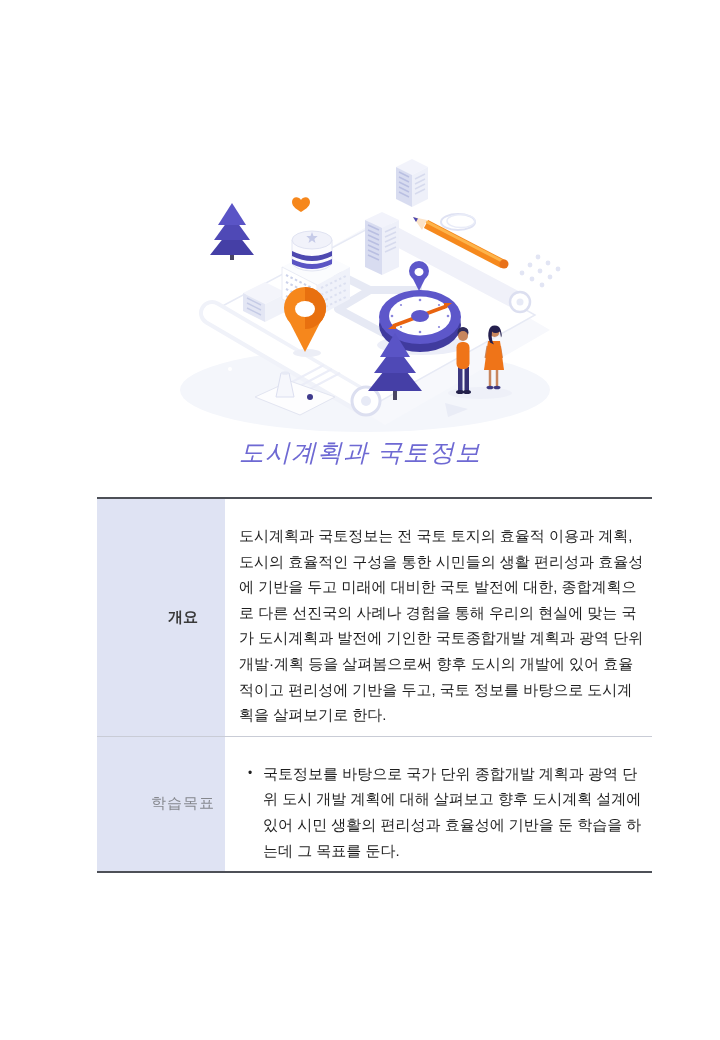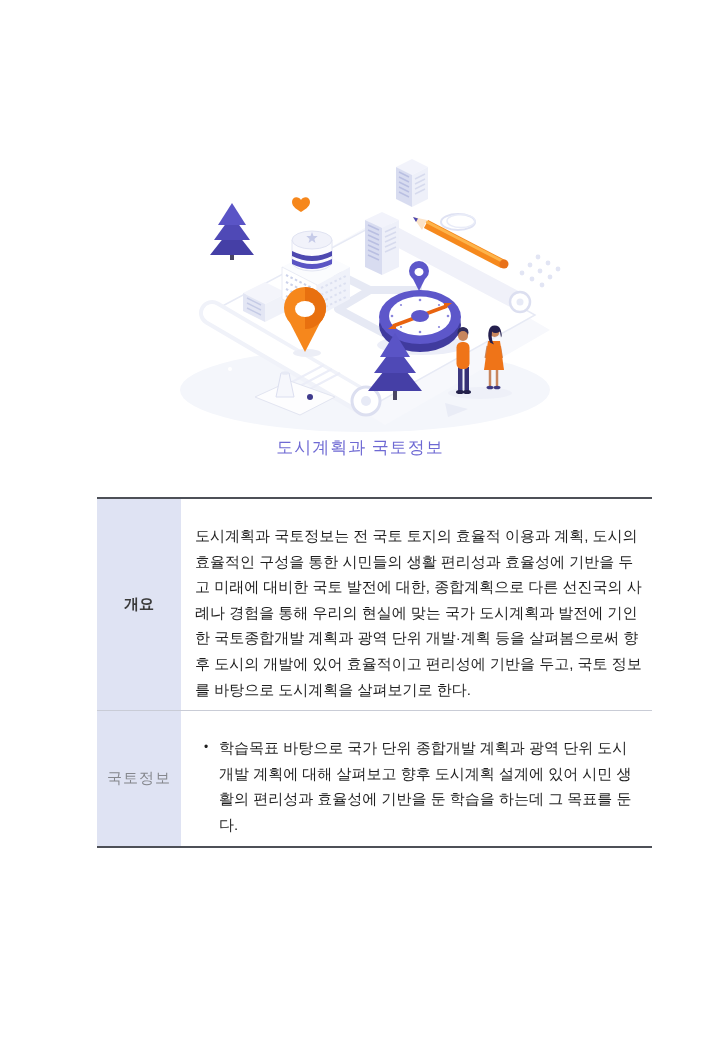--- a/index.html
+++ b/index.html
@@ -2,28 +2,28 @@
 <html><head>
 <meta charset="utf-8">
 <style>
   html,body{margin:0;padding:0;background:#ffffff;}
   body{width:720px;height:1040px;font-family:"Liberation Sans","DejaVu Sans",sans-serif;}
   .page{position:relative;width:720px;height:1040px;background:#ffffff;overflow:hidden;}
 
   .illustration{position:absolute;left:170px;top:145px;width:400px;height:290px;}
 
   .page-title{position:absolute;left:0;top:436px;width:720px;margin:0;text-align:center;
-    font-size:17px;font-weight:400;letter-spacing:1px;color:#6e69d3;}
+    font-size:25px;font-weight:400;letter-spacing:1px;color:#6e69d3;font-style:italic;}
 
   .doc-table{position:absolute;left:97px;top:497px;width:555px;
     border-top:2px solid #4d5057;border-bottom:2px solid #4d5057;}
   .t-row{display:flex;align-items:stretch;}
   .t-row + .t-row{border-top:1px solid #c9ccd6;}
   .t-label{flex:0 0 84px;background:#dfe3f3;display:flex;align-items:center;justify-content:center;
-    font-size:15px;}
+    font-size:15px;padding-left:44px;}
   .t-row.overview{min-height:191px;}
   .t-row.goals{min-height:80px;}
   .t-row.overview .t-label{font-weight:bold;color:#3a3a3a;}
   .t-row.goals .t-label{font-weight:400;color:#85878d;letter-spacing:1px;}
   .t-content{flex:1;padding:8px 8px 8px 14px;font-size:15px;line-height:25.6px;color:#1e1e1e;
     word-break:break-all;margin-top:16px;}
   .bullet-row{display:flex;padding-left:9px;}
   .bullet-glyph{flex:0 0 15px;font-size:12px;line-height:25.6px;color:#1e1e1e;}
   .bullet-text{flex:1;}
 </style>
@@ -212,23 +212,23 @@
   </svg>
 
   <h1 class="page-title">도시계획과 국토정보</h1>
 
   <div class="doc-table">
     <div class="t-row overview">
       <div class="t-label">개요</div>
       <div class="t-content">도시계획과 국토정보는 전 국토 토지의 효율적 이용과 계획, 도시의 효율적인 구성을 통한 시민들의 생활 편리성과 효율성에 기반을 두고 미래에 대비한 국토 발전에 대한, 종합계획으로 다른 선진국의 사례나 경험을 통해 우리의 현실에 맞는 국가 도시계획과 발전에 기인한 국토종합개발 계획과 광역 단위 개발·계획 등을 살펴봄으로써 향후 도시의 개발에 있어 효율적이고 편리성에 기반을 두고, 국토 정보를 바탕으로 도시계획을 살펴보기로 한다.</div>
     </div>
     <div class="t-row goals">
-      <div class="t-label">국토정보</div>
+      <div class="t-label">학습목표</div>
       <div class="t-content">
         <div class="bullet-row">
           <span class="bullet-glyph">•</span>
-          <span class="bullet-text">학습목표 바탕으로 국가 단위 종합개발 계획과 광역 단위 도시 개발 계획에 대해 살펴보고 향후 도시계획 설계에 있어 시민 생활의 편리성과 효율성에 기반을 둔 학습을 하는데 그 목표를 둔다.</span>
+          <span class="bullet-text">국토정보를 바탕으로 국가 단위 종합개발 계획과 광역 단위 도시 개발 계획에 대해 살펴보고 향후 도시계획 설계에 있어 시민 생활의 편리성과 효율성에 기반을 둔 학습을 하는데 그 목표를 둔다.</span>
         </div>
       </div>
     </div>
   </div>
 
 </div>
 
 </body></html>

